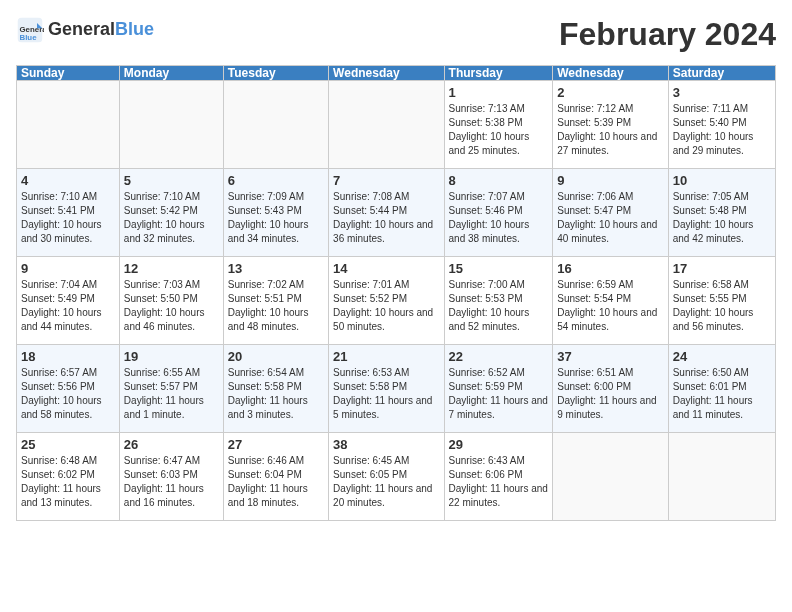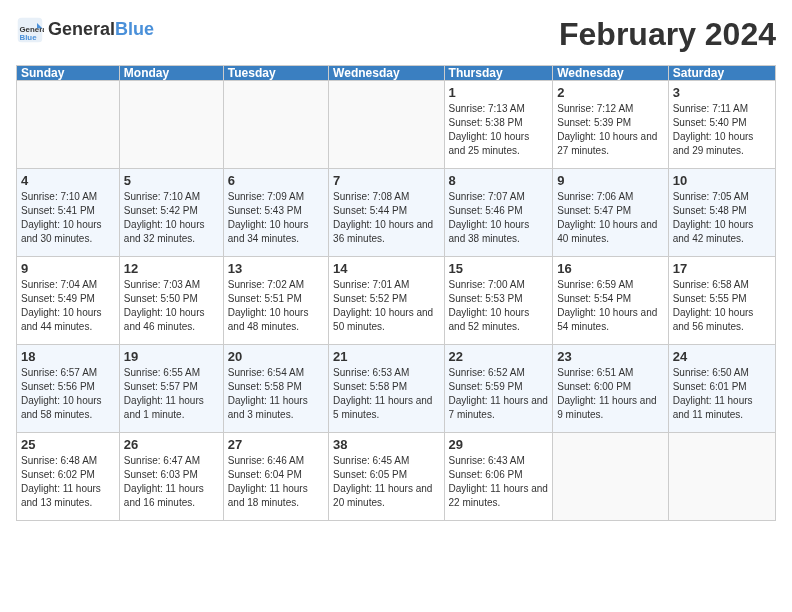--- a/index.html
+++ b/index.html
@@ -216,21 +216,21 @@
         </td>
         <td>
           <span class="day-num">21</span>
           <div class="day-info">Sunrise: 6:53 AM<br>Sunset: 5:58 PM<br>Daylight: 11 hours and 5 minutes.</div>
         </td>
         <td>
           <span class="day-num">22</span>
           <div class="day-info">Sunrise: 6:52 AM<br>Sunset: 5:59 PM<br>Daylight: 11 hours and 7 minutes.</div>
         </td>
         <td>
-          <span class="day-num">23</span>
+          <span class="day-num">37</span>
           <div class="day-info">Sunrise: 6:51 AM<br>Sunset: 6:00 PM<br>Daylight: 11 hours and 9 minutes.</div>
         </td>
         <td>
           <span class="day-num">24</span>
           <div class="day-info">Sunrise: 6:50 AM<br>Sunset: 6:01 PM<br>Daylight: 11 hours and 11 minutes.</div>
         </td>
       </tr>
       <tr>
         <td>
           <span class="day-num">25</span>

